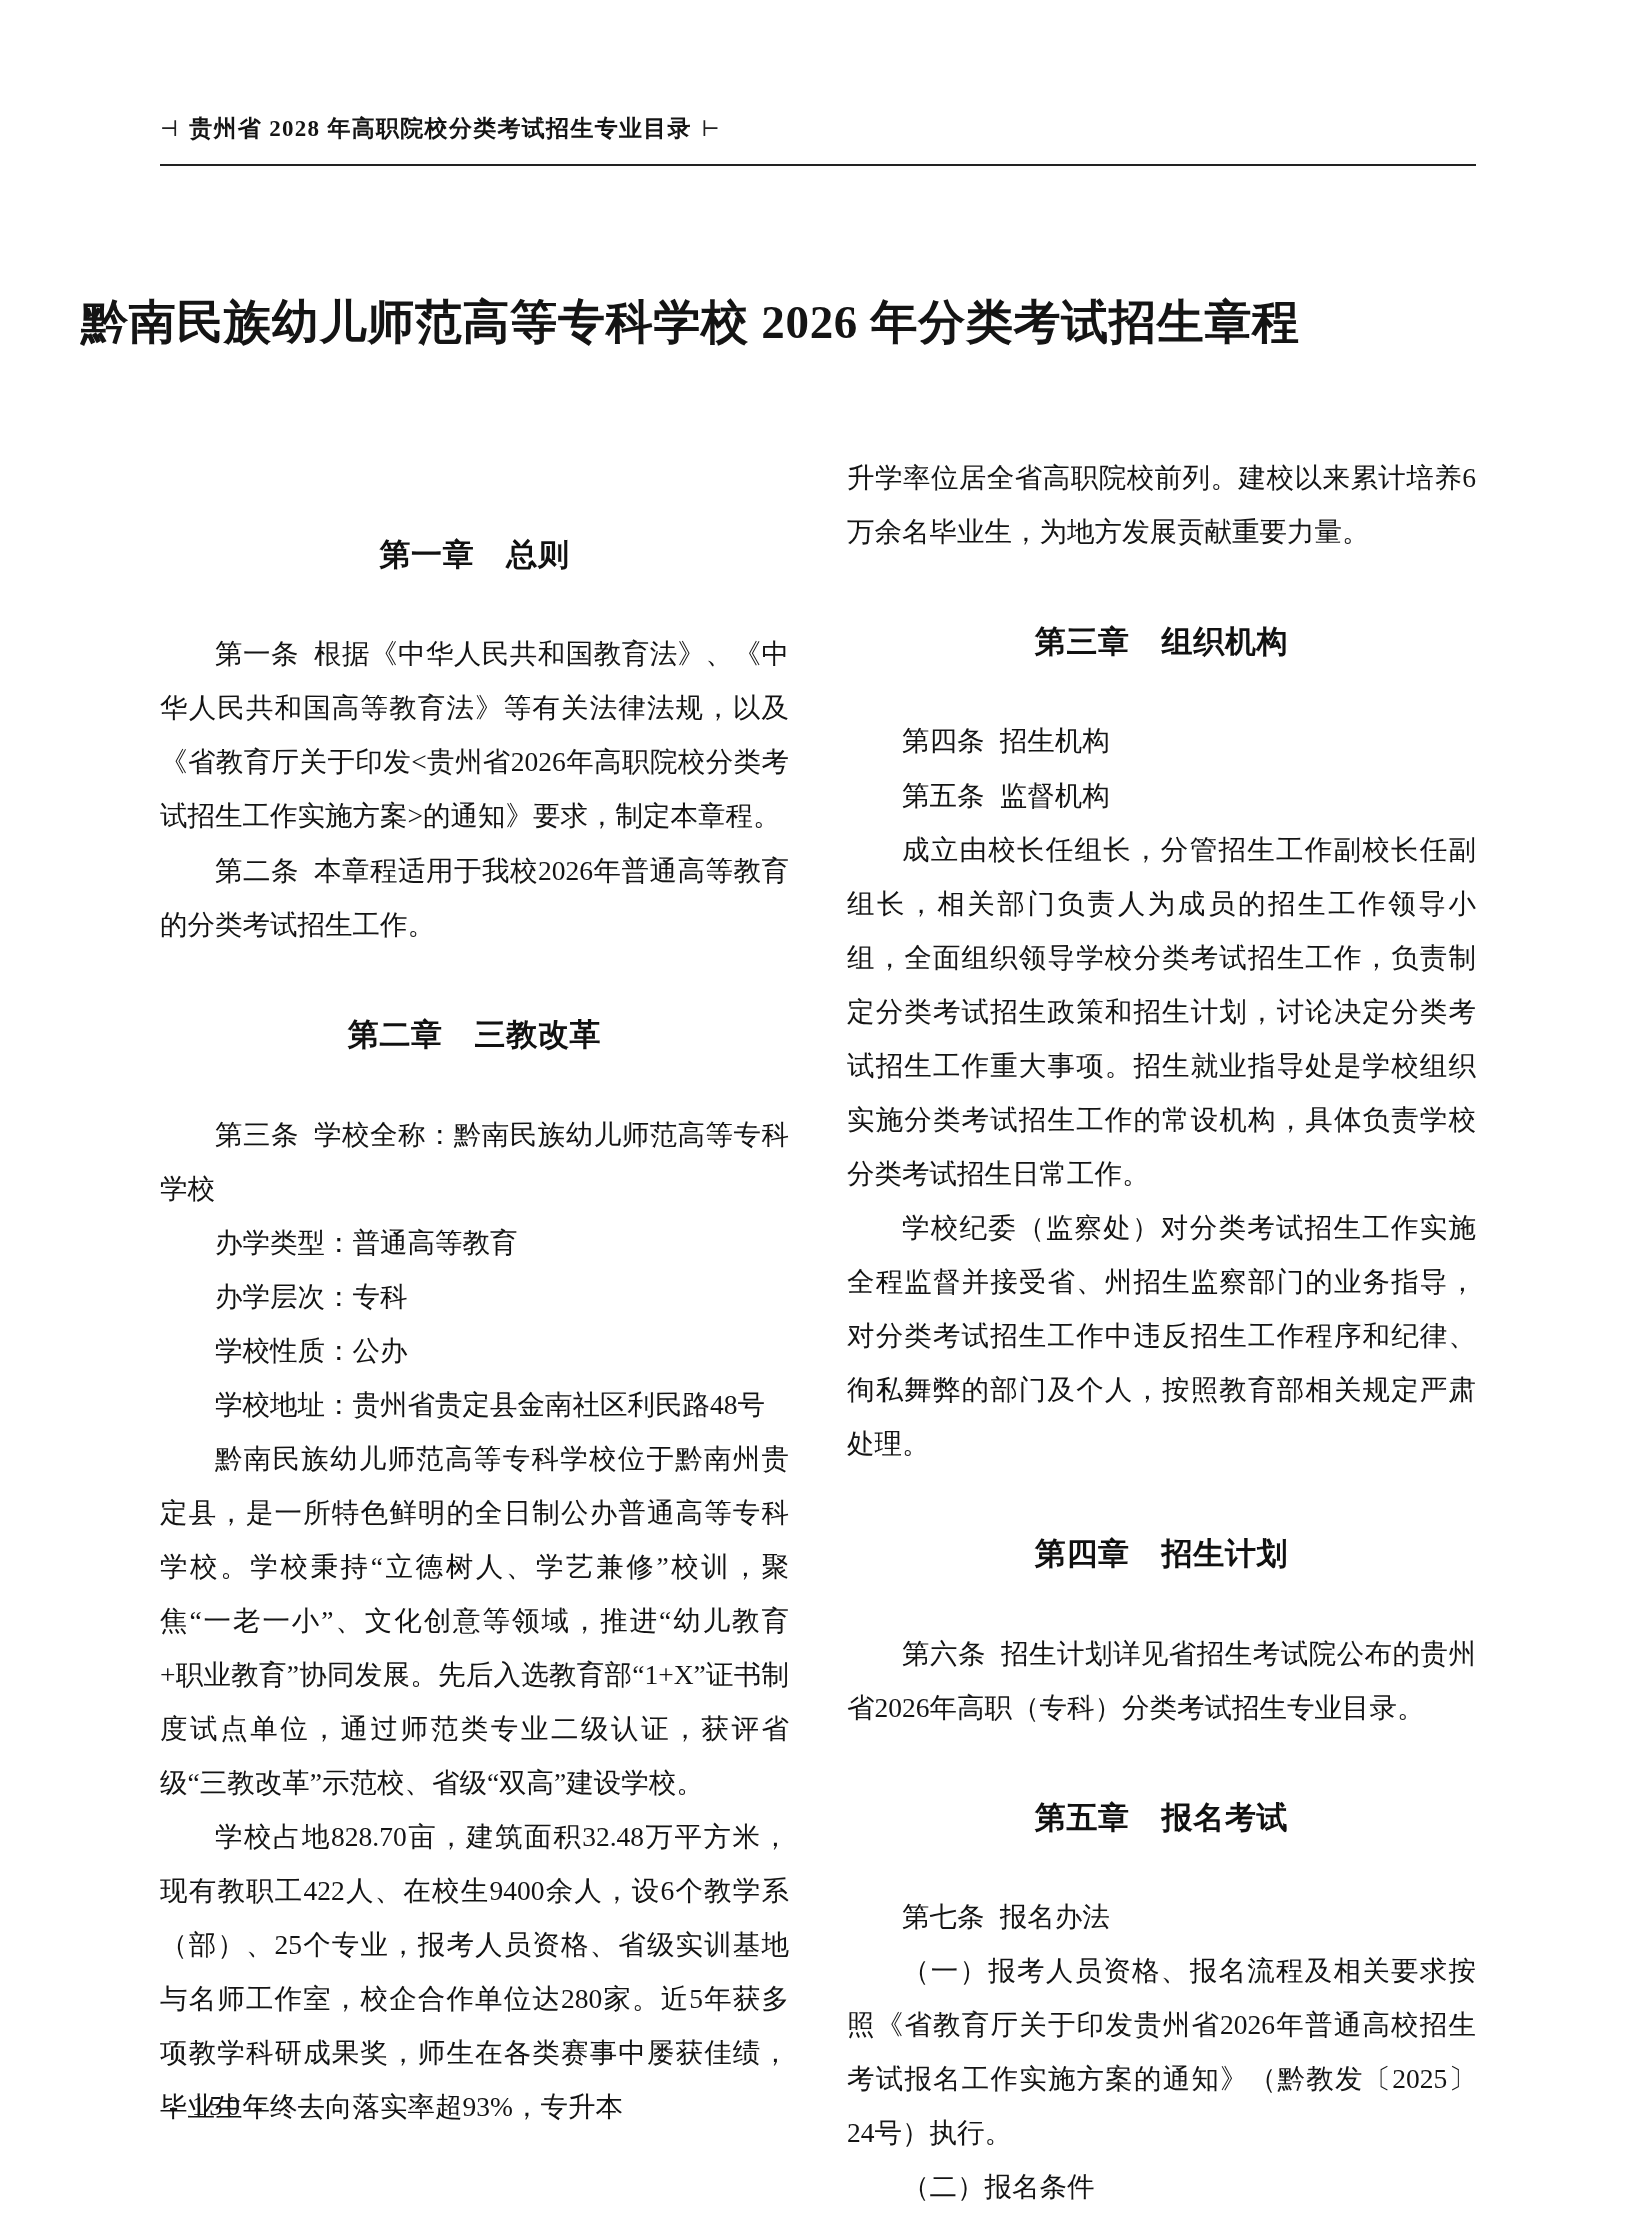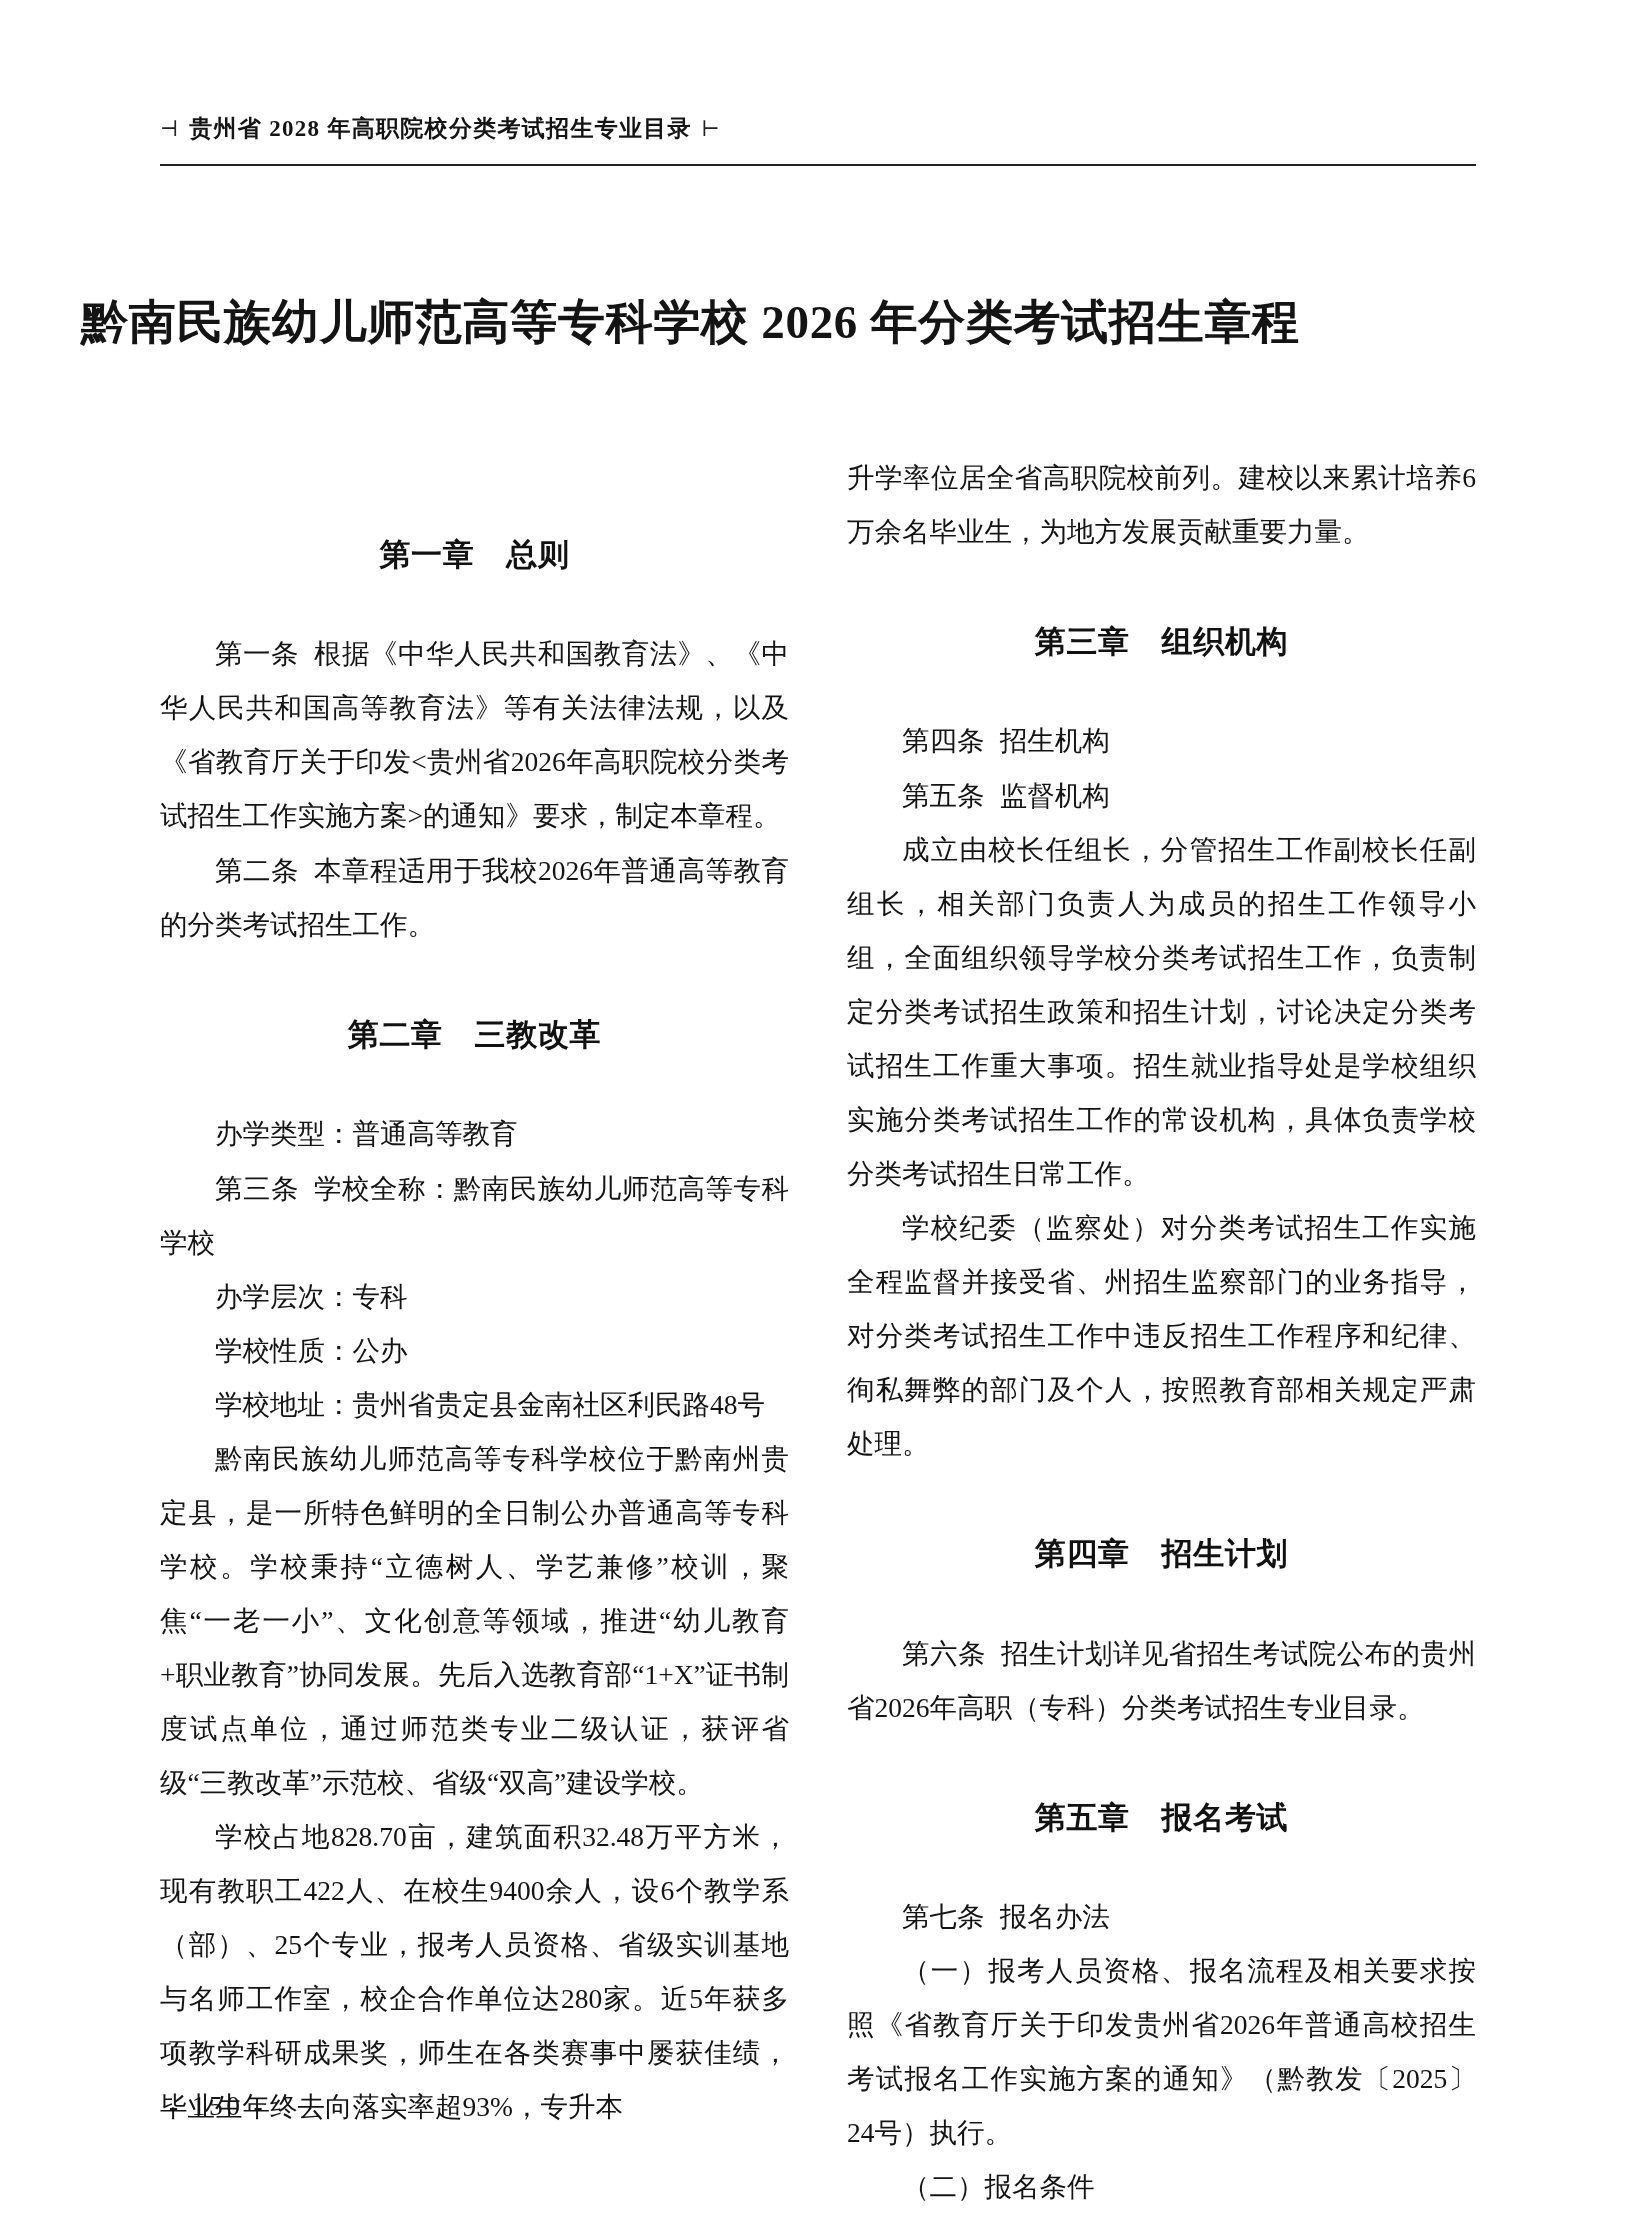--- a/index.html
+++ b/index.html
@@ -97,22 +97,22 @@
 
 <h1 class="doc-title">黔南民族幼儿师范高等专科学校 2026 年分类考试招生章程</h1>
 
 <main class="columns">
 
   <section class="col">
     <h2 class="chapter">第一章　总则</h2>
     <p class="para"><b class="lead">第一条</b><span>根据《中华人民共和国教育法》、《中华人民共和国高等教育法》等有关法律法规，以及《省教育厅关于印发&lt;贵州省2026年高职院校分类考试招生工作实施方案&gt;的通知》要求，制定本章程。</span></p>
     <p class="para"><b class="lead">第二条</b><span>本章程适用于我校2026年普通高等教育的分类考试招生工作。</span></p>
     <h2 class="chapter">第二章　三教改革</h2>
+    <p class="para"><b class="lead">第三条</b><span>学校全称：黔南民族幼儿师范高等专科学校</span></p>
     <p class="para">办学类型：普通高等教育</p>
-    <p class="para"><b class="lead">第三条</b><span>学校全称：黔南民族幼儿师范高等专科学校</span></p>
     <p class="para">办学层次：专科</p>
     <p class="para">学校性质：公办</p>
     <p class="para">学校地址：贵州省贵定县金南社区利民路48号</p>
     <p class="para">黔南民族幼儿师范高等专科学校位于黔南州贵定县，是一所特色鲜明的全日制公办普通高等专科学校。学校秉持“立德树人、学艺兼修”校训，聚焦“一老一小”、文化创意等领域，推进“幼儿教育+职业教育”协同发展。先后入选教育部“1+X”证书制度试点单位，通过师范类专业二级认证，获评省级“三教改革”示范校、省级“双高”建设学校。</p>
     <p class="para">学校占地828.70亩，建筑面积32.48万平方米，现有教职工422人、在校生9400余人，设6个教学系（部）、25个专业，报考人员资格、省级实训基地与名师工作室，校企合作单位达280家。近5年获多项教学科研成果奖，师生在各类赛事中屡获佳绩，毕业生年终去向落实率超93%，专升本</p>
   </section>
 
   <section class="col">
     <p class="para flush">升学率位居全省高职院校前列。建校以来累计培养6万余名毕业生，为地方发展贡献重要力量。</p>
     <h2 class="chapter">第三章　组织机构</h2>

